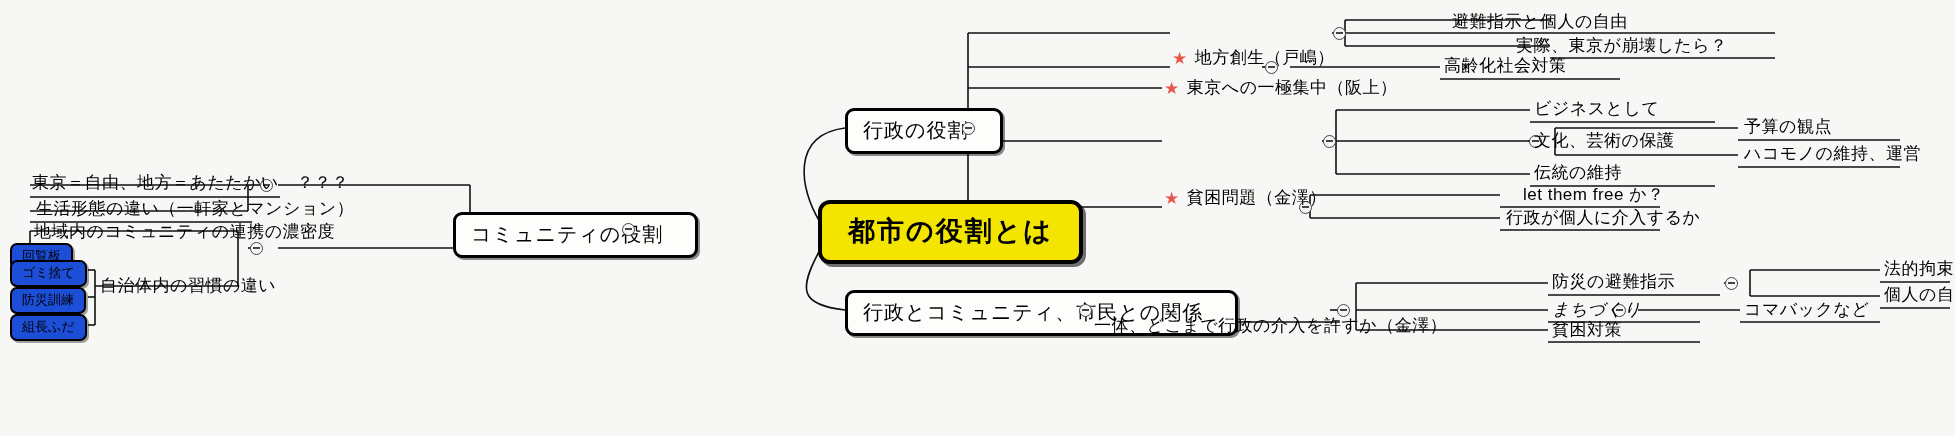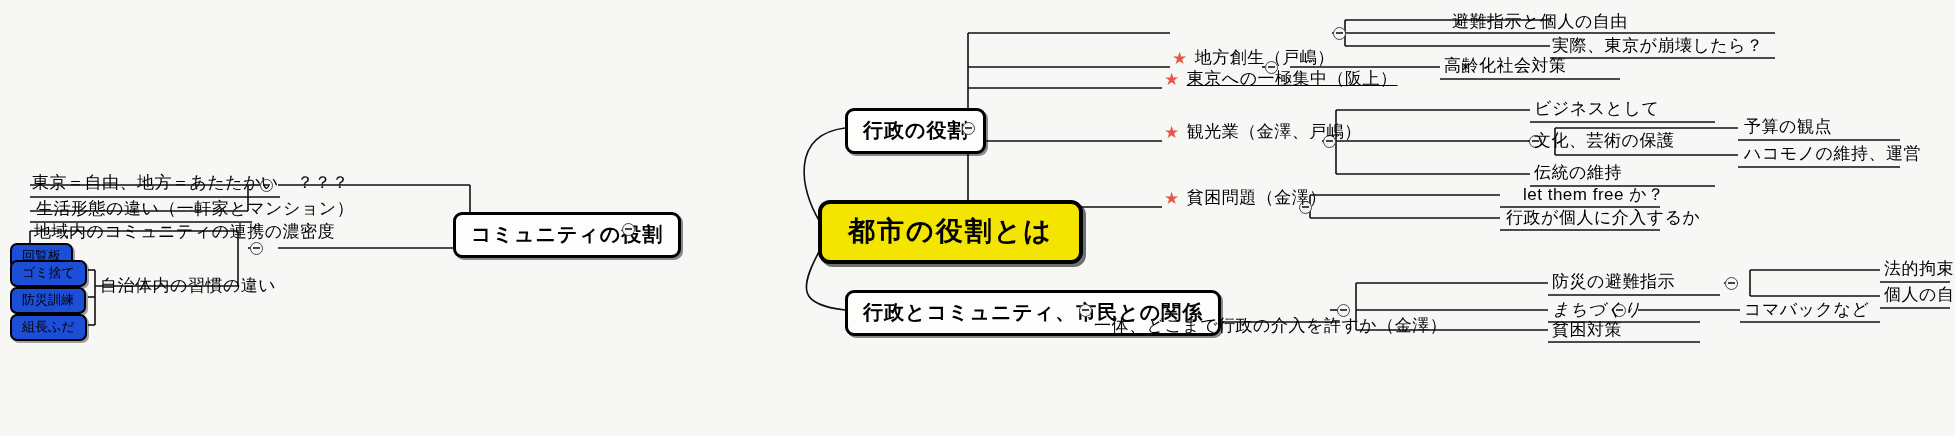--- a/index.html
+++ b/index.html
@@ -24,22 +24,22 @@
     padding:9px 26px 11px 26px;
     letter-spacing:2px;
     box-shadow:3px 3px 0 rgba(0,0,0,0.55);
   }
   
   .lvl1{
     background:#fdfdfb;
     border:3px solid #000;
     border-radius:9px;
     font-size:20px;
-    font-weight:bold;
-    padding:6px 15px 7px 15px;
+    font-weight:normal;
+    padding:6px 32px 7px 15px;
     letter-spacing:1px;
     box-shadow:2px 2px 0 rgba(0,0,0,0.45);
   }
   
   .leaf{
     font-size:17px;
     letter-spacing:0.5px;
     line-height:1.15;
   }
   
@@ -201,34 +201,31 @@
   <div class="toggle" style="left:1323px;top:135px;"></div>
   <div class="toggle" style="left:1529px;top:135px;"></div>
   <div class="toggle" style="left:1299px;top:201px;"></div>
   <div class="toggle" style="left:260px;top:179px;"></div>
   <div class="toggle" style="left:250px;top:242px;"></div>
   <div class="toggle" style="left:1337px;top:304px;"></div>
   <div class="toggle" style="left:1725px;top:277px;"></div>
   <div class="toggle" style="left:1613px;top:304px;"></div>
 
   <div class="node leaf" style="left:1452px;top:12px;">避難指示と個人の自由</div>
-  <div class="node leaf" style="left:1552px;top:36px;text-align:center;">実際、東京が崩壊したら？</div>
+  <div class="node leaf" style="left:1516px;top:36px;text-align:center;">実際、東京が崩壊したら？</div>
 
   <div class="node leaf" style="left:1172px;top:48px;">
     <span class="star red">★</span><span>地方創生（戸嶋）</span>
   </div>
   <div class="node leaf" style="left:1444px;top:56px;">高齢化社会対策</div>
 
-  <div class="node leaf" style="left:1164px;top:69px;text-decoration:underline;">
+  <div class="node leaf" style="left:1164px;top:78px;">
     <span class="star red">★</span><span>東京への一極集中（阪上）</span>
   </div>
 
-  <div class="node leaf" style="left:1164px;top:122px;">
-    <span class="star red">★</span><span>観光業（金澤、戸嶋）</span>
-  </div>
   <div class="node leaf" style="left:1534px;top:99px;">ビジネスとして</div>
   <div class="node leaf" style="left:1534px;top:131px;">文化、芸術の保護</div>
   <div class="node leaf" style="left:1744px;top:117px;">予算の観点</div>
   <div class="node leaf" style="left:1744px;top:144px;">ハコモノの維持、運営</div>
   <div class="node leaf" style="left:1534px;top:163px;">伝統の維持</div>
 
   <div class="node leaf" style="left:1164px;top:188px;">
     <span class="star red">★</span><span>貧困問題（金澤）</span>
   </div>
   <div class="node leaf" style="left:1506px;top:185px;margin-left:17px;">let them free か？</div>

